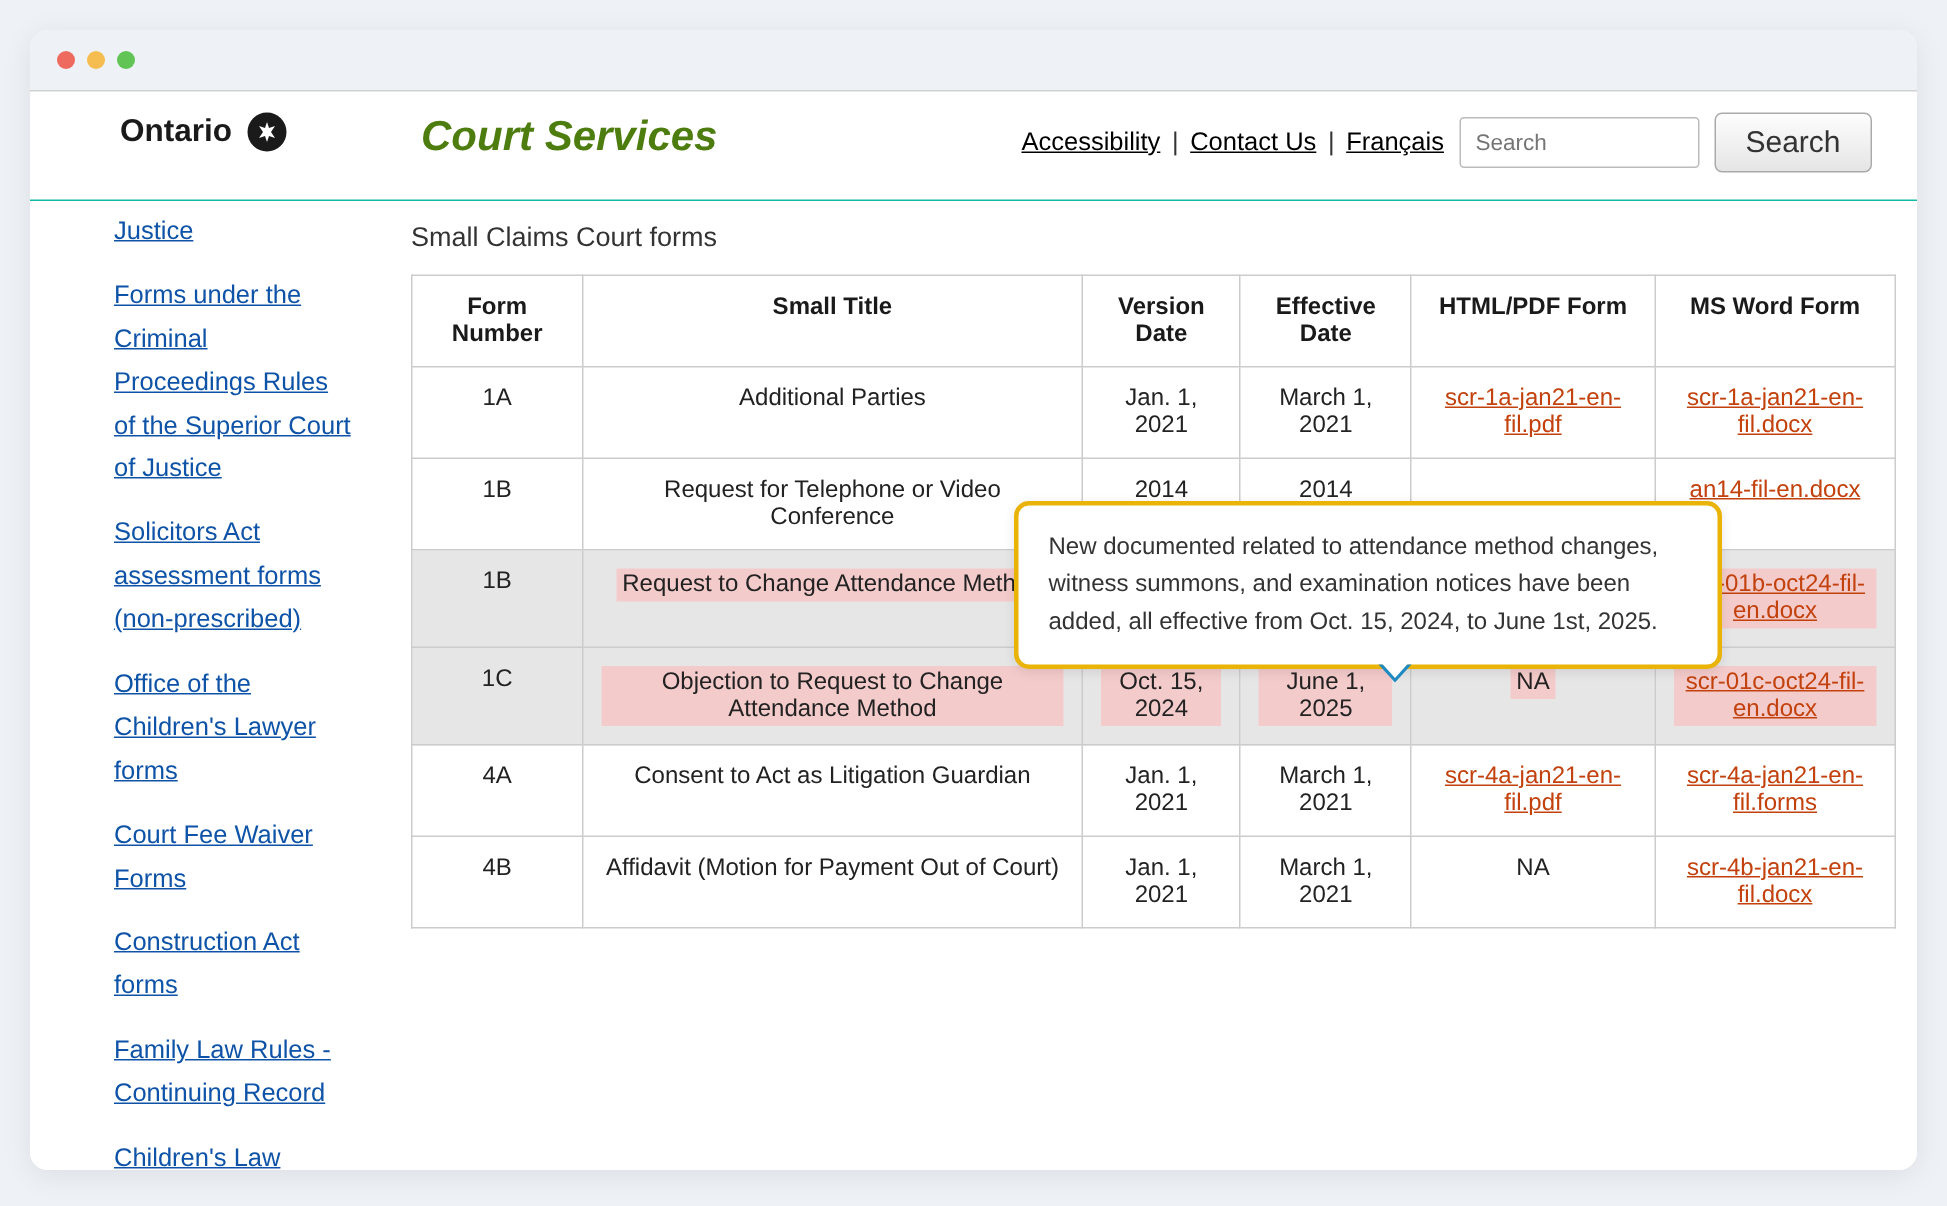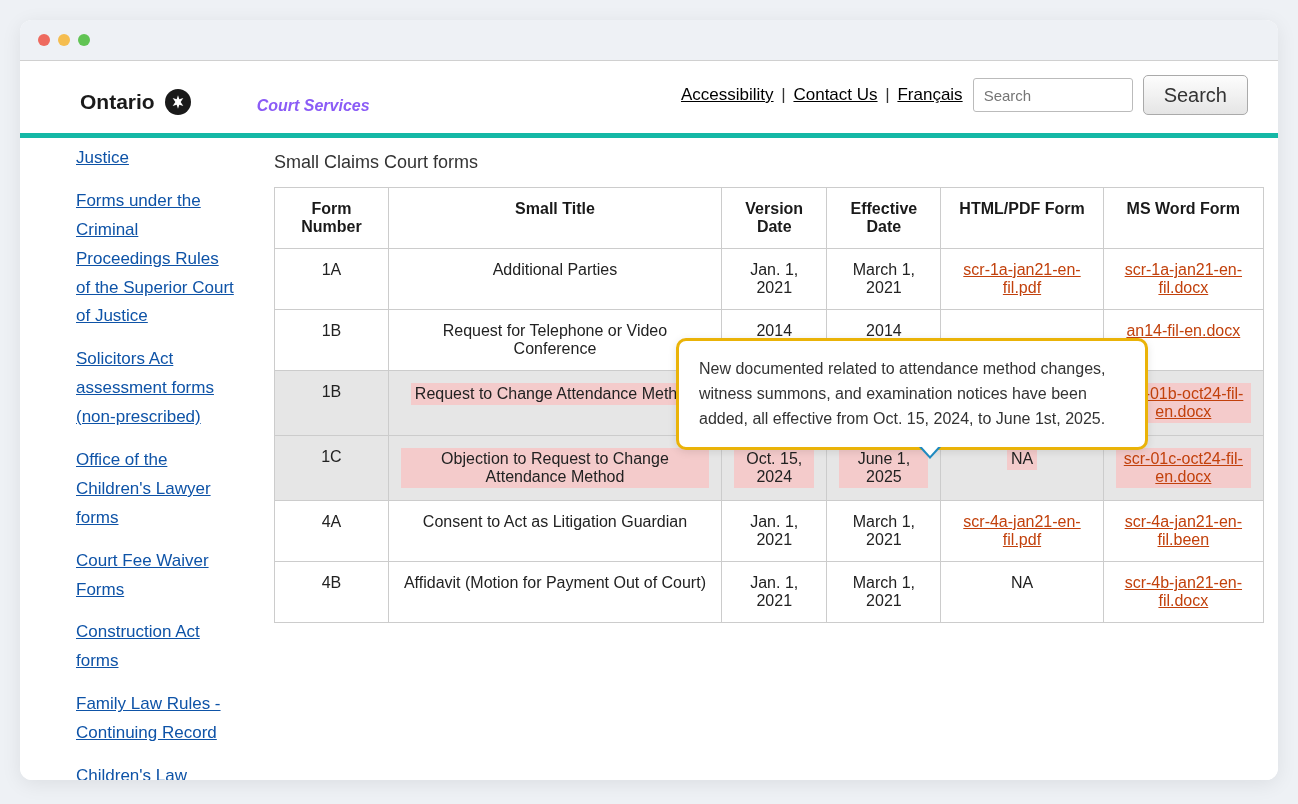--- a/index.html
+++ b/index.html
@@ -29,33 +29,33 @@
     .tl-green { background: #61c454; }
     .page {
       background: #fff;
       height: 720px;
       overflow: hidden;
       position: relative;
       border-top: 1px solid #d0d0d0;
     }
     .header {
       display: flex;
-      align-items: flex-end;
+      align-items: flex-start;
       padding: 14px 30px 18px 60px;
-      border-bottom: 5px solid #14b8a6;
+      border-bottom: 1px solid #14b8a6;
       gap: 50px;
     }
     .logo-block { display: flex; align-items: center; gap: 10px; }
     .logo-text { font-size: 21px; font-weight: 600; color: #1a1a1a; }
     .logo-icon {
       width: 26px; height: 26px; background: #1a1a1a; border-radius: 50%;
       display: flex; align-items: center; justify-content: center;
       color: #fff; font-weight: bold; font-size: 14px;
     }
-    .app-title { font-size: 16px; font-weight: 700; font-style: italic; color: #8b5cf6; margin-left: 16px; }
+    .app-title { font-size: 28px; font-weight: 700; font-style: italic; color: #4d7c0f; margin-left: 40px; }
     .header-right { margin-left: auto; display: flex; align-items: center; gap: 10px; }
     .header-links { font-size: 17px; }
     .header-links a { color: #000000; }
     .header-links .sep { color: #333; margin: 0 3px; }
     .search-input {
       width: 160px; height: 34px; border: 1px solid #bbb; border-radius: 3px;
       padding: 4px 10px; font-size: 15px;
     }
     .search-button {
       height: 40px; padding: 0 20px; font-size: 20px; color: #333;
@@ -210,21 +210,21 @@
                 <td><span class="pink"><span>June 1, 2025</span></span></td>
                 <td><span class="pink"><span>NA</span></span></td>
                 <td><span class="pink"><a href="#" class="link">scr-01c-oct24-fil-en.docx</a></span></td>
               </tr>
               <tr>
                 <td><span>4A</span></td>
                 <td><span>Consent to Act as Litigation Guardian</span></td>
                 <td><span>Jan. 1, 2021</span></td>
                 <td><span>March 1, 2021</span></td>
                 <td><a href="#" class="link">scr-4a-jan21-en-fil.pdf</a></td>
-                <td><a href="#" class="link">scr-4a-jan21-en-fil.been</a></td>
+                <td><a href="#" class="link">scr-4a-jan21-en-fil.forms</a></td>
               </tr>
               <tr>
                 <td><span>4B</span></td>
                 <td><span>Affidavit (Motion for Payment Out of Court)</span></td>
                 <td><span>Jan. 1, 2021</span></td>
                 <td><span>March 1, 2021</span></td>
                 <td><span>NA</span></td>
                 <td><a href="#" class="link">scr-4b-jan21-en-fil.docx</a></td>
               </tr>
             </tbody>

